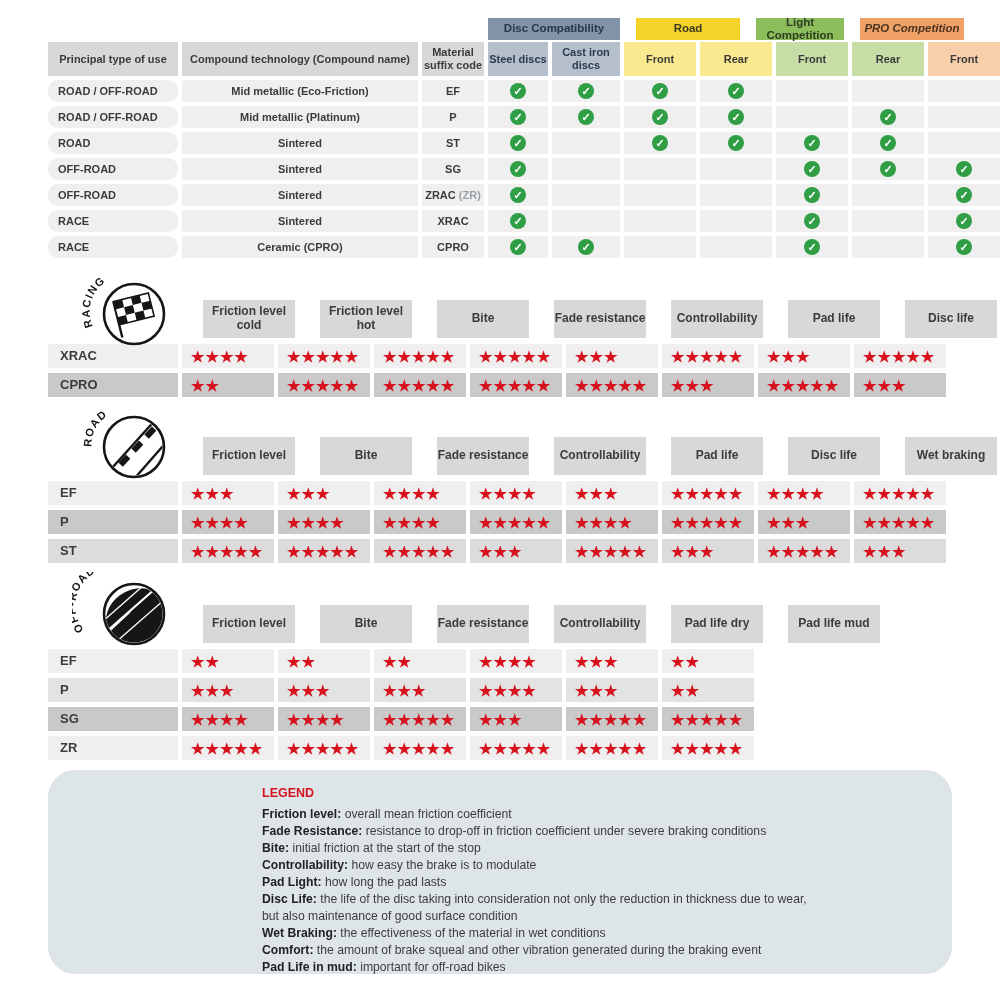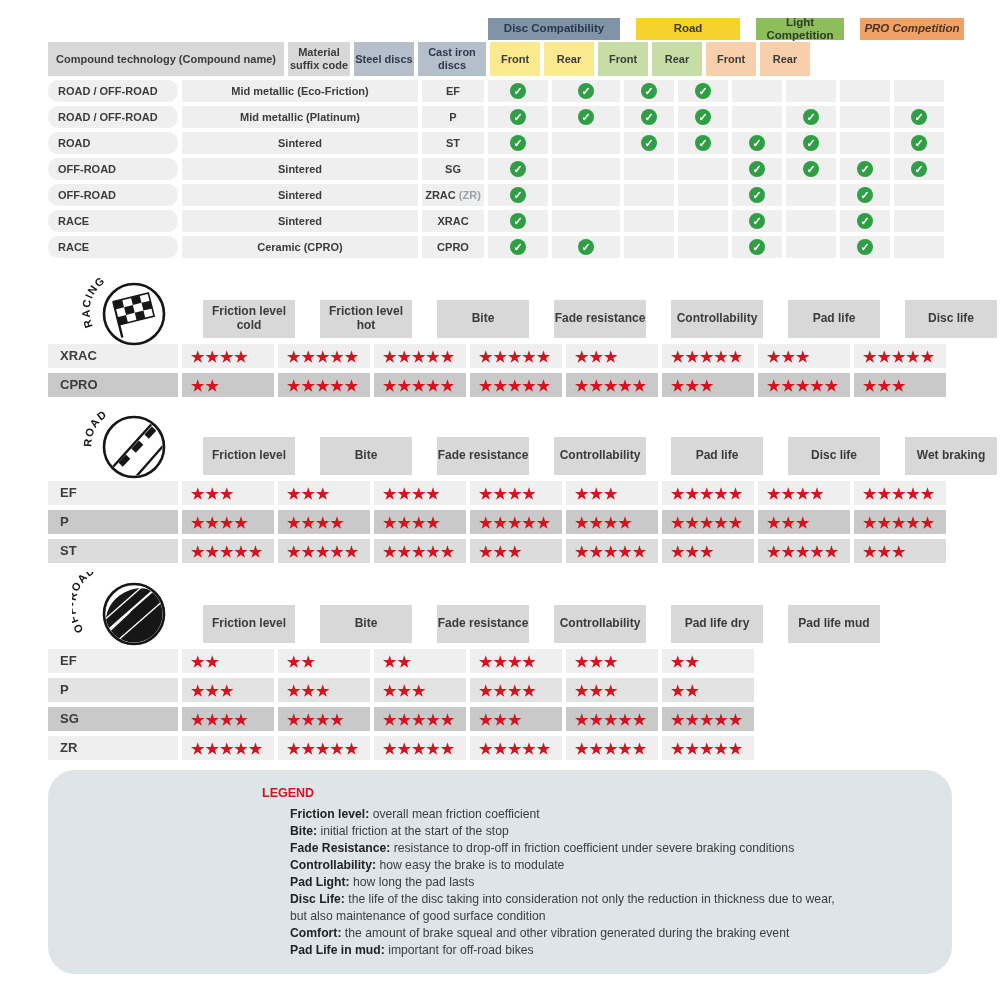--- a/index.html
+++ b/index.html
@@ -20,21 +20,21 @@
 
   
   .group-row{margin-left:440px;height:22px;margin-bottom:2px;gap:16px;}
   .group-cell{height:22px;font-size:11.5px;}
   .g0{width:132px;background:var(--disc-group);color:#26374b;}
   .g1{width:104px;background:var(--road-group);color:#3d3a20;}
   .g2{width:88px;background:var(--light-group);color:#2e3c22;}
   .g3{width:104px;background:var(--pro-group);color:#4a3322;font-style:italic;}
   .subhead-row .cell{height:34px;}
   .w-use{width:130px}.w-tech{width:236px}.w-code{width:62px}
-  .w-steel{width:60px}.w-cast{width:68px}.w-check{width:50px}
+  .w-steel{width:60px}.w-cast{width:68px}.w-check{width:72px}
   .headbg{background:var(--header-gray);}
   .sg0{background:var(--disc-sub);color:#2b3a4e;}
   .sg1{background:var(--road-sub);}
   .sg2{background:var(--light-sub);}
   .sg3{background:var(--pro-sub);}
   .compat-row .cell{height:22px;background:var(--row-light);}
   .compat-row .use-cell{justify-content:flex-start;padding-left:10px;text-align:left;box-sizing:border-box;border-radius:10px;}
   .check{width:16px;height:16px;border-radius:50%;background:var(--check-green);color:#fff;
          font-size:11px;font-weight:bold;display:flex;align-items:center;justify-content:center;}
   .code-suffix{color:#9aa0a6;font-weight:bold;}
@@ -54,36 +54,37 @@
   .rt-row .cell{height:24px;}
   .rt-row .label-cell{justify-content:flex-start;padding-left:12px;font-size:13px;
                       text-align:left;box-sizing:border-box;}
   .stars{display:block;width:100%;padding-left:9px;color:var(--star-red);font-size:15px;
          letter-spacing:1px;text-align:left;line-height:1;box-sizing:border-box;}
   .shade-light{background:#efefef}.shade-mid{background:#dcdcdc}
   .shade-mid2{background:#e3e3e3}.shade-dark{background:#c9c9c9}
 
   
   .legend-title{color:var(--star-red);font-weight:bold;font-size:12.5px;margin-bottom:6px;}
-  .legend-line{font-size:12.2px;line-height:17px;color:#3c3c3c;margin-left:28px;}
+  .legend-line{font-size:12.2px;line-height:17px;color:#3c3c3c;}
   .legend-line b{color:#222;}
 </style>
 </head>
 <body>
 
 <div class="page">
 
   <section class="compat">
     <div class="row group-row">
         <div class="cell group-cell g0">Disc Compatibility</div>
         <div class="cell group-cell g1">Road</div>
         <div class="cell group-cell g2">Light Competition</div>
         <div class="cell group-cell g3">PRO Competition</div>
       </div>
     <div class="row subhead-row">
+        <div class="cell headbg w-use">Principal type of use</div>
         <div class="cell headbg w-tech">Compound technology (Compound name)</div>
         <div class="cell headbg w-code">Material suffix code</div>
         <div class="cell sg0 w-steel">Steel discs</div>
         <div class="cell sg0 w-cast">Cast iron discs</div>
         <div class="cell sg1 w-check">Front</div>
         <div class="cell sg1 w-check">Rear</div>
         <div class="cell sg2 w-check">Front</div>
         <div class="cell sg2 w-check">Rear</div>
         <div class="cell sg3 w-check">Front</div>
         <div class="cell sg3 w-check">Rear</div>
@@ -581,24 +582,25 @@
             <span class="stars">★★★★★</span>
           </div>
         </div>
       </div>
   </section>
 
   <section class="legend">
     <div class="legend-title">LEGEND</div>
     <div>
         <div class="legend-line"><b>Friction level: </b><span>overall mean friction coefficient</span></div>
+        <div class="legend-line"><b>Fade Resistance: </b><span>resistance to drop-off in friction coefficient under severe braking conditions</span></div>
         <div class="legend-line"><b>Bite: </b><span>initial friction at the start of the stop</span></div>
-        <div class="legend-line"><b>Fade Resistance: </b><span>resistance to drop-off in friction coefficient under severe braking conditions</span></div>
         <div class="legend-line"><b>Controllability: </b><span>how easy the brake is to modulate</span></div>
         <div class="legend-line"><b>Pad Light: </b><span>how long the pad lasts</span></div>
         <div class="legend-line"><b>Disc Life: </b><span>the life of the disc taking into consideration not only the reduction in thickness due to wear,</span></div>
         <div class="legend-line"><span>but also maintenance of good surface condition</span></div>
+        <div class="legend-line"><b>Wet Braking: </b><span>the effectiveness of the material in wet conditions</span></div>
         <div class="legend-line"><b>Comfort: </b><span>the amount of brake squeal and other vibration generated during the braking event</span></div>
         <div class="legend-line"><b>Pad Life in mud: </b><span>important for off-road bikes</span></div>
       </div>
   </section>
 
 </div>
 
 </body></html>

